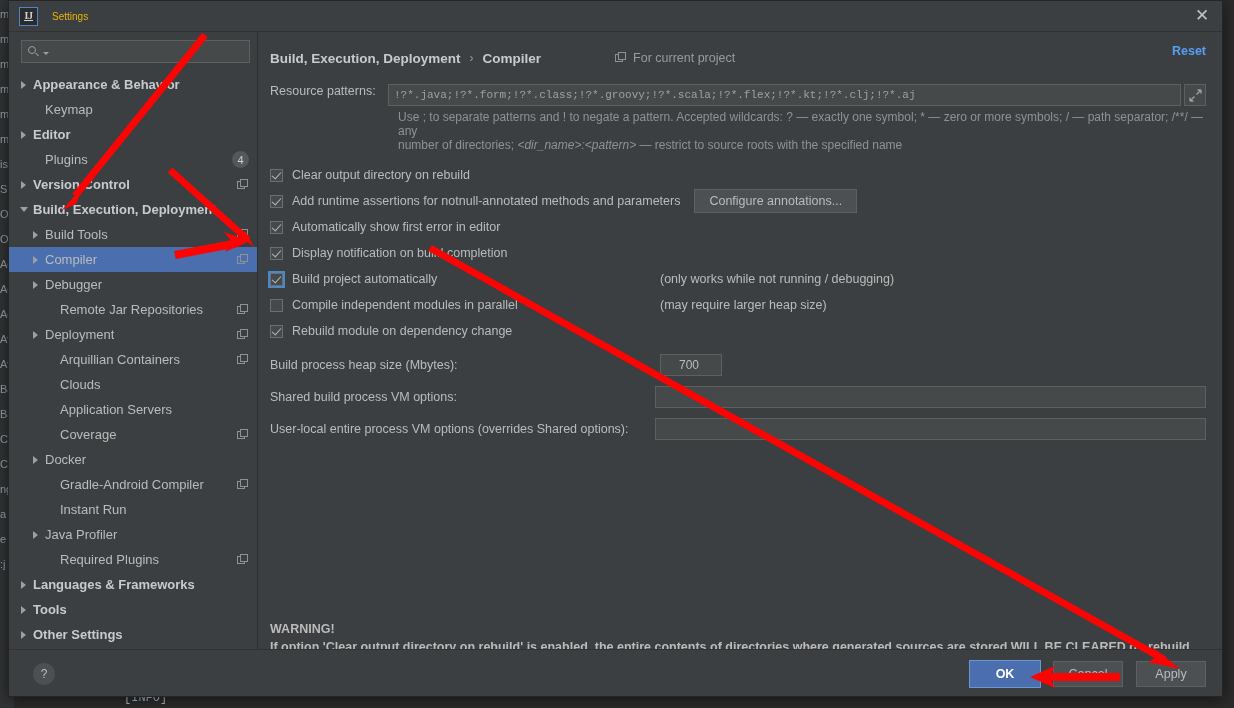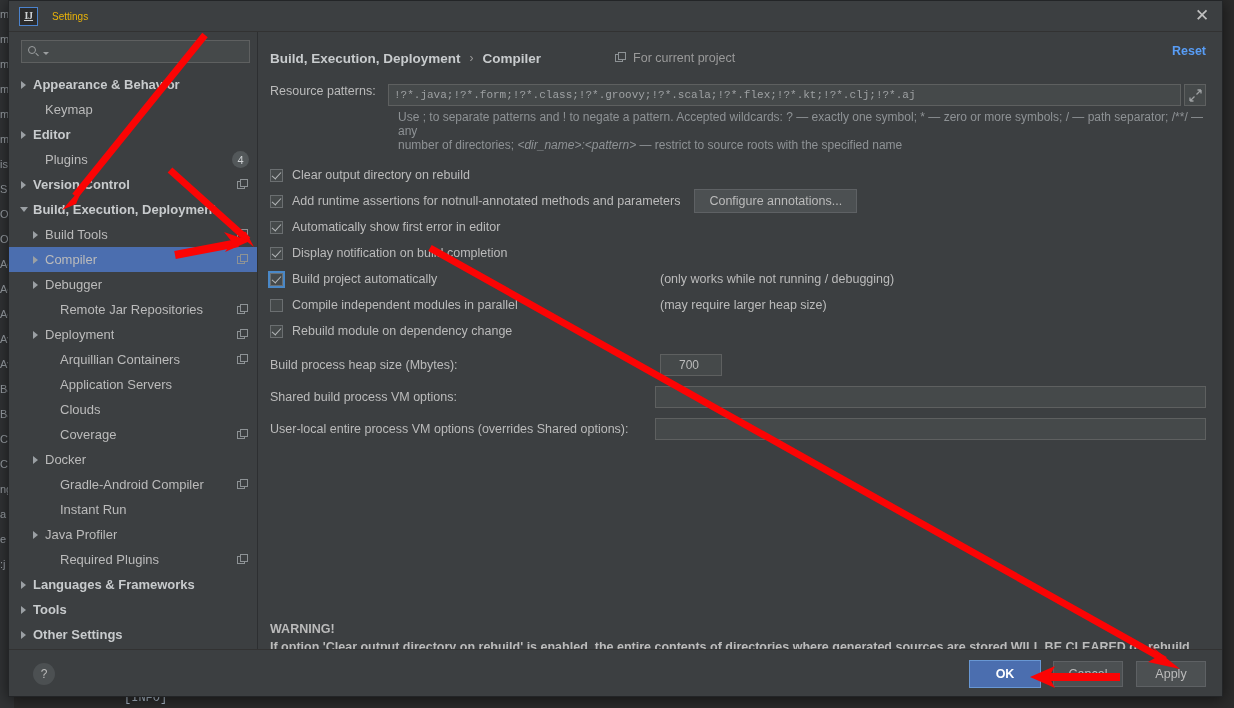--- a/index.html
+++ b/index.html
@@ -598,25 +598,25 @@
             <div class="tree-label">Deployment</div>
             <div class="copy-icon"></div>
           </div>
           <div class="tree-row indent-1b">
             <div class="arrow "></div>
             <div class="tree-label">Arquillian Containers</div>
             <div class="copy-icon"></div>
           </div>
           <div class="tree-row indent-1b">
             <div class="arrow "></div>
+            <div class="tree-label">Clouds</div>
+          </div>
+          <div class="tree-row indent-1b">
+            <div class="arrow "></div>
             <div class="tree-label">Application Servers</div>
-          </div>
-          <div class="tree-row indent-1b">
-            <div class="arrow "></div>
-            <div class="tree-label">Clouds</div>
           </div>
           <div class="tree-row indent-1b">
             <div class="arrow "></div>
             <div class="tree-label">Coverage</div>
             <div class="copy-icon"></div>
           </div>
           <div class="tree-row indent-1">
             <div class="arrow right"></div>
             <div class="tree-label">Docker</div>
           </div>

